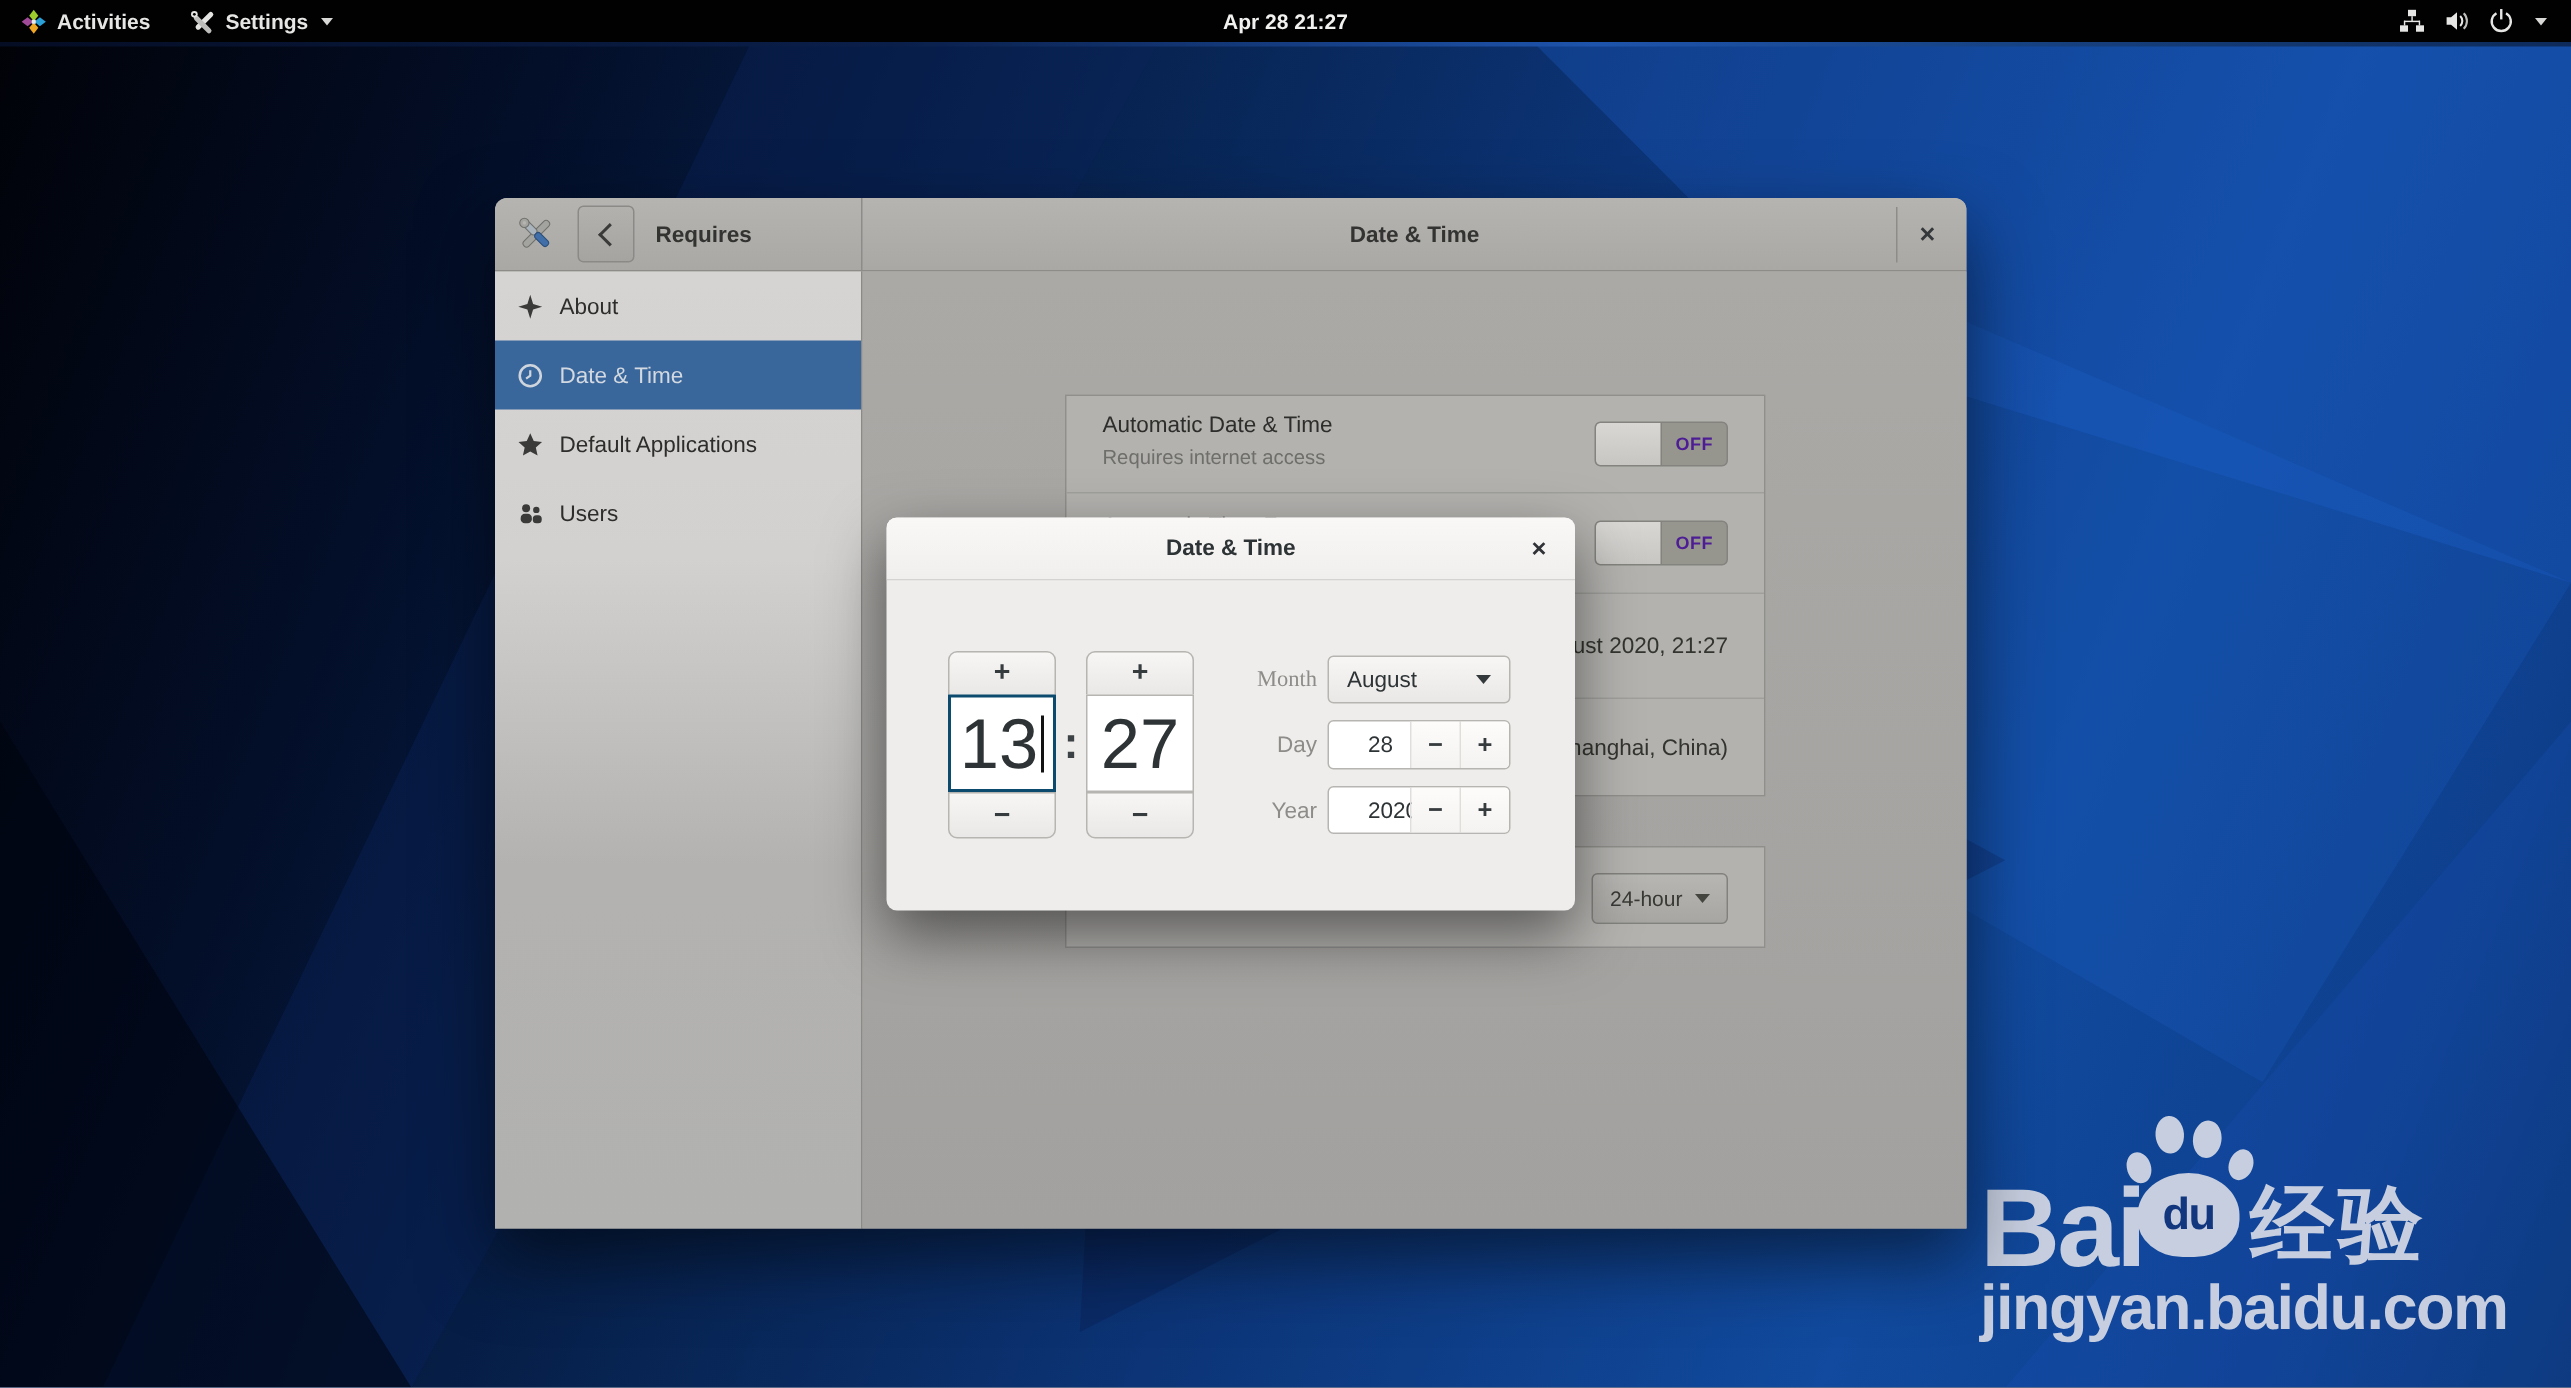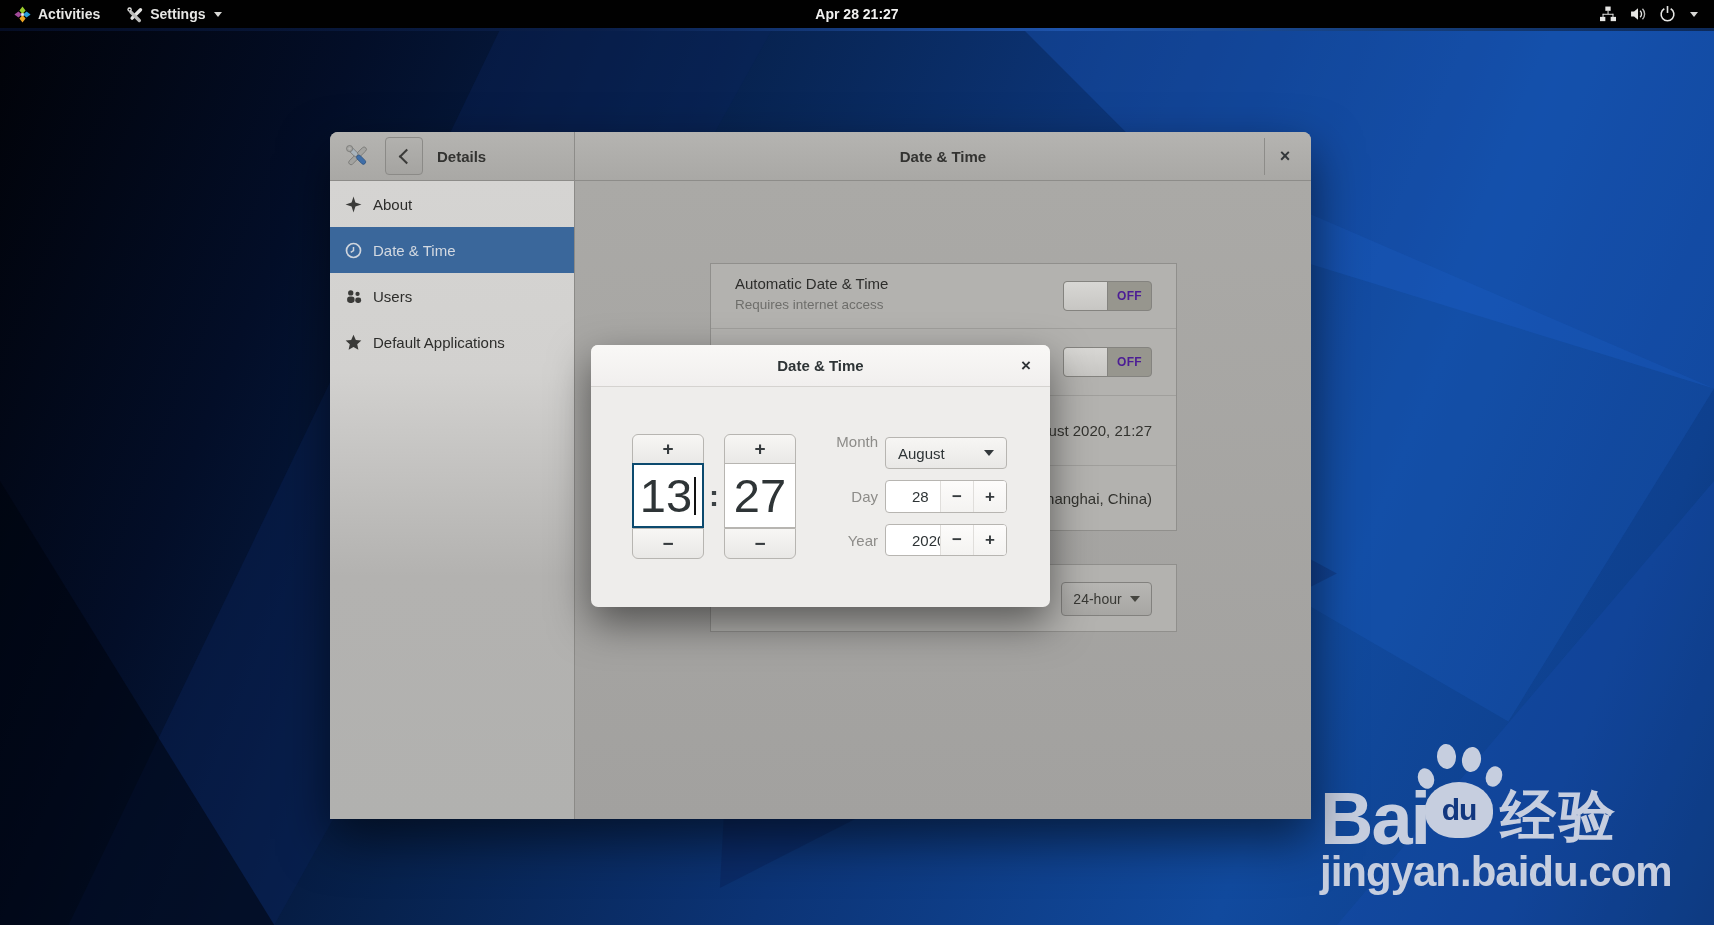--- a/index.html
+++ b/index.html
@@ -226,21 +226,21 @@
         <svg class="app-icon" viewBox="0 0 26 26">
           <rect x="11" y="1" width="4.6" height="23" rx="2.2" transform="rotate(45 13 13)" fill="#a3a3a0" stroke="#6f6f6c" stroke-width="0.7"></rect>
           <rect x="11" y="1" width="4.6" height="12" rx="2.2" transform="rotate(-45 13 13)" fill="#a9b4bd" stroke="#6f6f6c" stroke-width="0.7"></rect>
           <rect x="11" y="13" width="4.6" height="11" rx="2.2" transform="rotate(-45 13 13)" fill="#3f6ea8" stroke="#2d4f7a" stroke-width="0.7"></rect>
           <circle cx="5.6" cy="5.6" r="3.1" fill="#a3a3a0" stroke="#6f6f6c" stroke-width="0.7"></circle>
           <circle cx="5.6" cy="5.6" r="1.2" fill="#b5b4b1"></circle>
         </svg>
         <div class="back-btn">
           <span class="chev-left"></span>
         </div>
-        <span class="hd-title">Details</span>
+        <span class="hd-title">Requires</span>
       </div>
       <div class="hd-right">
         <span class="hd-title">Date &amp; Time</span>
         <span class="hd-sep"></span>
         <div class="win-close">
           <span>×</span>
         </div>
       </div>
     </div>
 
@@ -250,35 +250,35 @@
           <polygon points="8,0.5 9.8,6.2 15.5,8 9.8,9.8 8,15.5 6.2,9.8 0.5,8 6.2,6.2" fill="#3a3a38"></polygon>
         </svg>
         <span>About</span>
       </div>
       <div class="side-item selected">
         <svg class="ic" viewBox="0 0 16 16">
           <circle cx="8" cy="8" r="6.6" fill="none" stroke="#cfd5dd" stroke-width="1.6"></circle>
           <path d="M8 4.6 V8 L5.4 9.8" fill="none" stroke="#cfd5dd" stroke-width="1.4"></path>
         </svg>
         <span>Date &amp; Time</span>
+      </div>
+      <div class="side-item">
+        <svg class="ic" viewBox="0 0 16 16">
+          <polygon points="8,0.8 10.2,5.6 15.4,6.2 11.5,9.7 12.6,14.8 8,12.2 3.4,14.8 4.5,9.7 0.6,6.2 5.8,5.6" fill="#3a3a38"></polygon>
+        </svg>
+        <span>Default Applications</span>
       </div>
       <div class="side-item">
         <svg class="ic" viewBox="0 0 16 16">
           <circle cx="5.4" cy="4.6" r="2.5" fill="#3a3a38"></circle>
           <rect x="2" y="8" width="7" height="6" rx="2.6" fill="#3a3a38"></rect>
           <circle cx="11.8" cy="5.6" r="2" fill="#3a3a38"></circle>
           <rect x="9.6" y="9" width="5.6" height="5" rx="2.2" fill="#3a3a38"></rect>
         </svg>
         <span>Users</span>
-      </div>
-      <div class="side-item">
-        <svg class="ic" viewBox="0 0 16 16">
-          <polygon points="8,0.8 10.2,5.6 15.4,6.2 11.5,9.7 12.6,14.8 8,12.2 3.4,14.8 4.5,9.7 0.6,6.2 5.8,5.6" fill="#3a3a38"></polygon>
-        </svg>
-        <span>Default Applications</span>
       </div>
     </div>
 
     <div class="content">
       <div class="listbox lb1">
         <div class="lrow r1">
           <div class="row-title">Automatic Date &amp; Time</div>
           <div class="row-sub">Requires internet access</div>
           <div class="gswitch">
             <div class="knob"></div>
@@ -338,21 +338,21 @@
         <span>+</span>
       </div>
       <div class="time-entry" style="left:133px; top:118px; width:72px; height:65px;">
         <span>27</span>
       </div>
       <div class="spin-btn sb-bot" style="left:133px; top:183px; width:72px; height:31px;">
         <span>−</span>
       </div>
     </div>
 
-    <div class="dlg-label" style="top:88px;">Month</div>
+    <div class="dlg-label" style="top:100px;font-family:Liberation Serif, serif;">Month</div>
     <div class="month-drop">
       <span class="val">August</span>
       <span class="tri"></span>
     </div>
 
     <div class="dlg-label" style="top:143px;">Day</div>
     <div class="spin-wide" style="top:135px; height:33px;">
       <span class="val">28</span>
       <span class="seg">
           <span>−</span>

